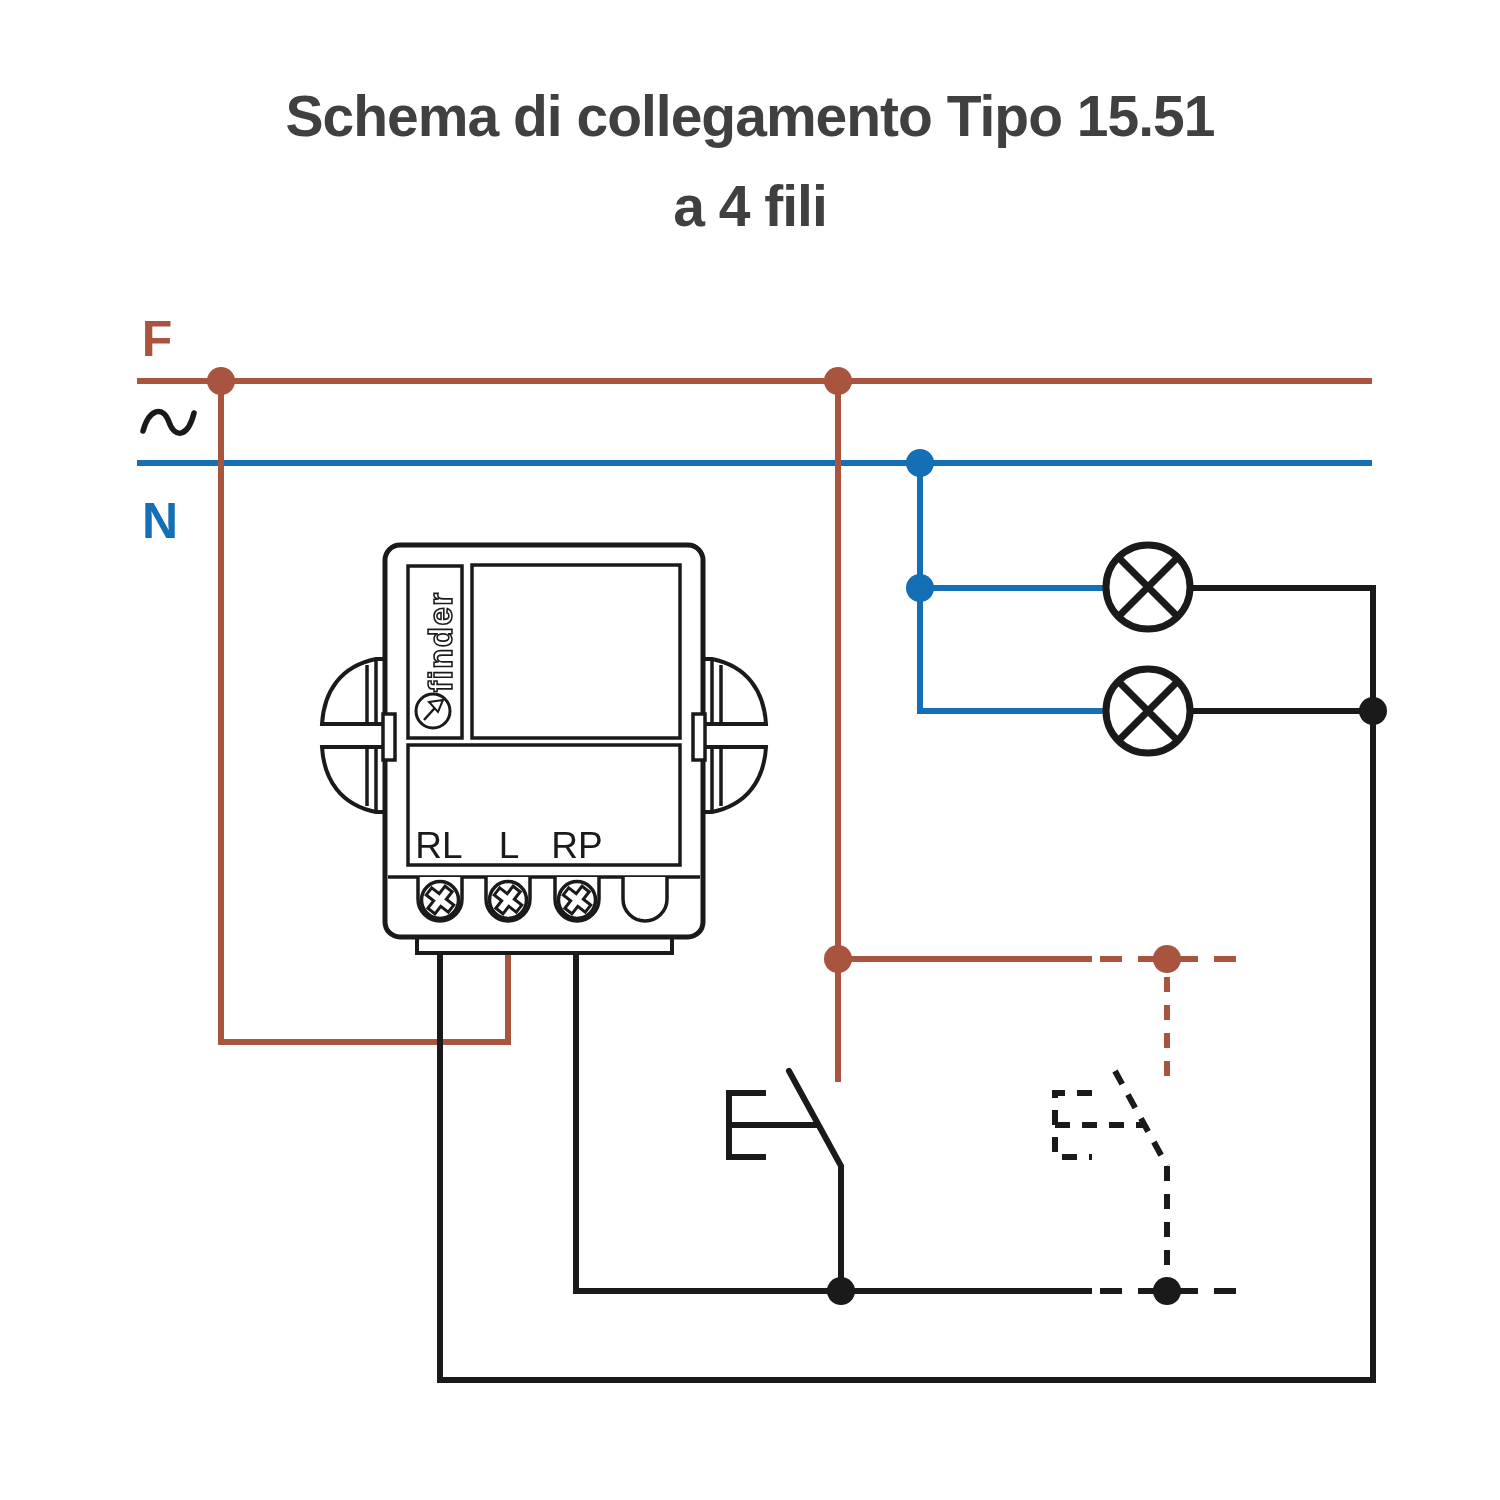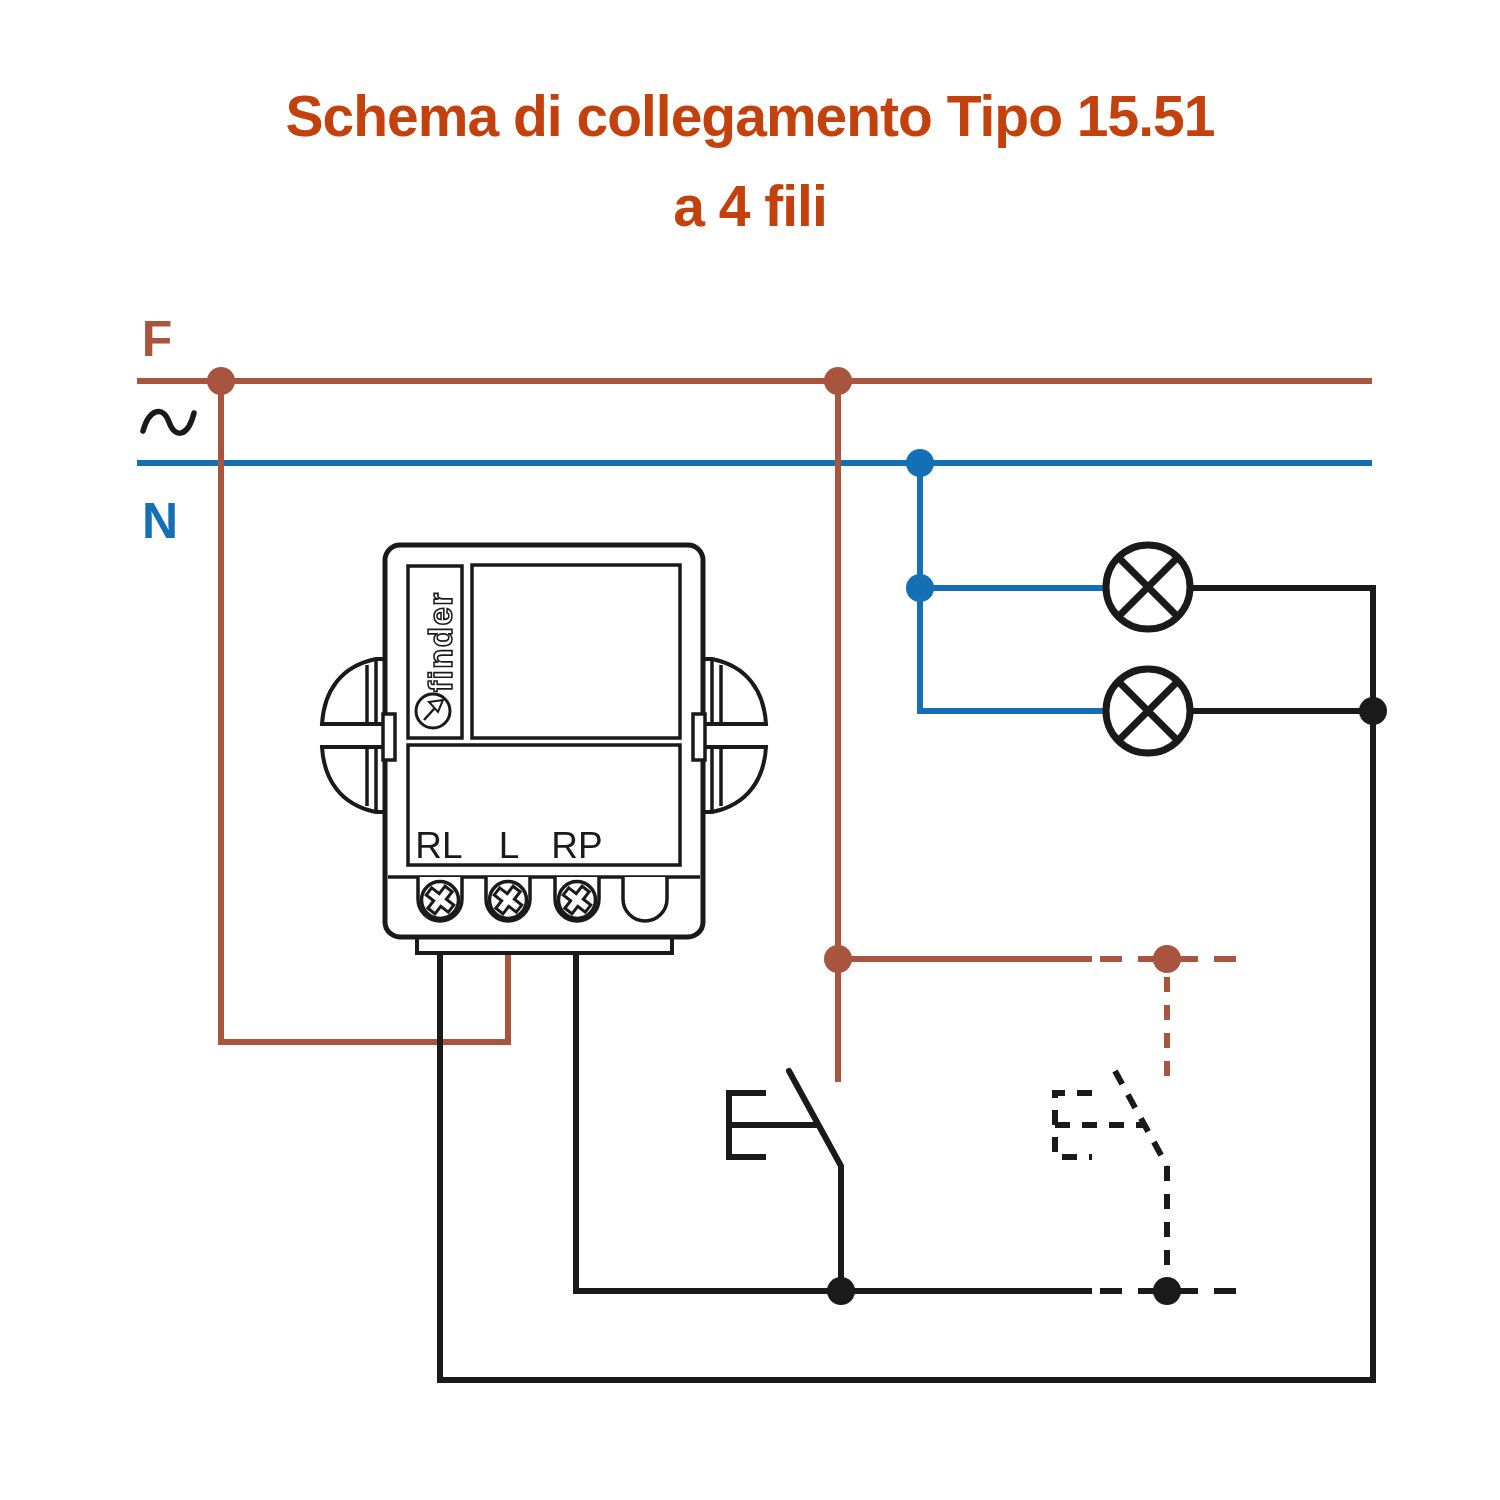--- a/index.html
+++ b/index.html
@@ -1,18 +1,18 @@
 <!DOCTYPE html>
 <html><head>
 <meta charset="utf-8">
 <style>
   html,body{margin:0;padding:0;background:#ffffff;}
   #canvas{position:relative;width:1500px;height:1500px;background:#ffffff;overflow:hidden;
           font-family:"Liberation Sans", sans-serif;}
-  .title-line{position:absolute;left:0;width:1500px;text-align:center;color:#c2410c;
+  .title-line{position:absolute;left:0;width:1500px;text-align:center;color:#404040;
               font-weight:bold;font-size:57px;letter-spacing:-1px;}
   #title1{top:83px;}
   #title2{top:173px;}
   svg{position:absolute;top:0;left:0;}
   svg text{font-family:"Liberation Sans", sans-serif;}
 </style>
 </head>
 <body>
 
 <div id="canvas">

